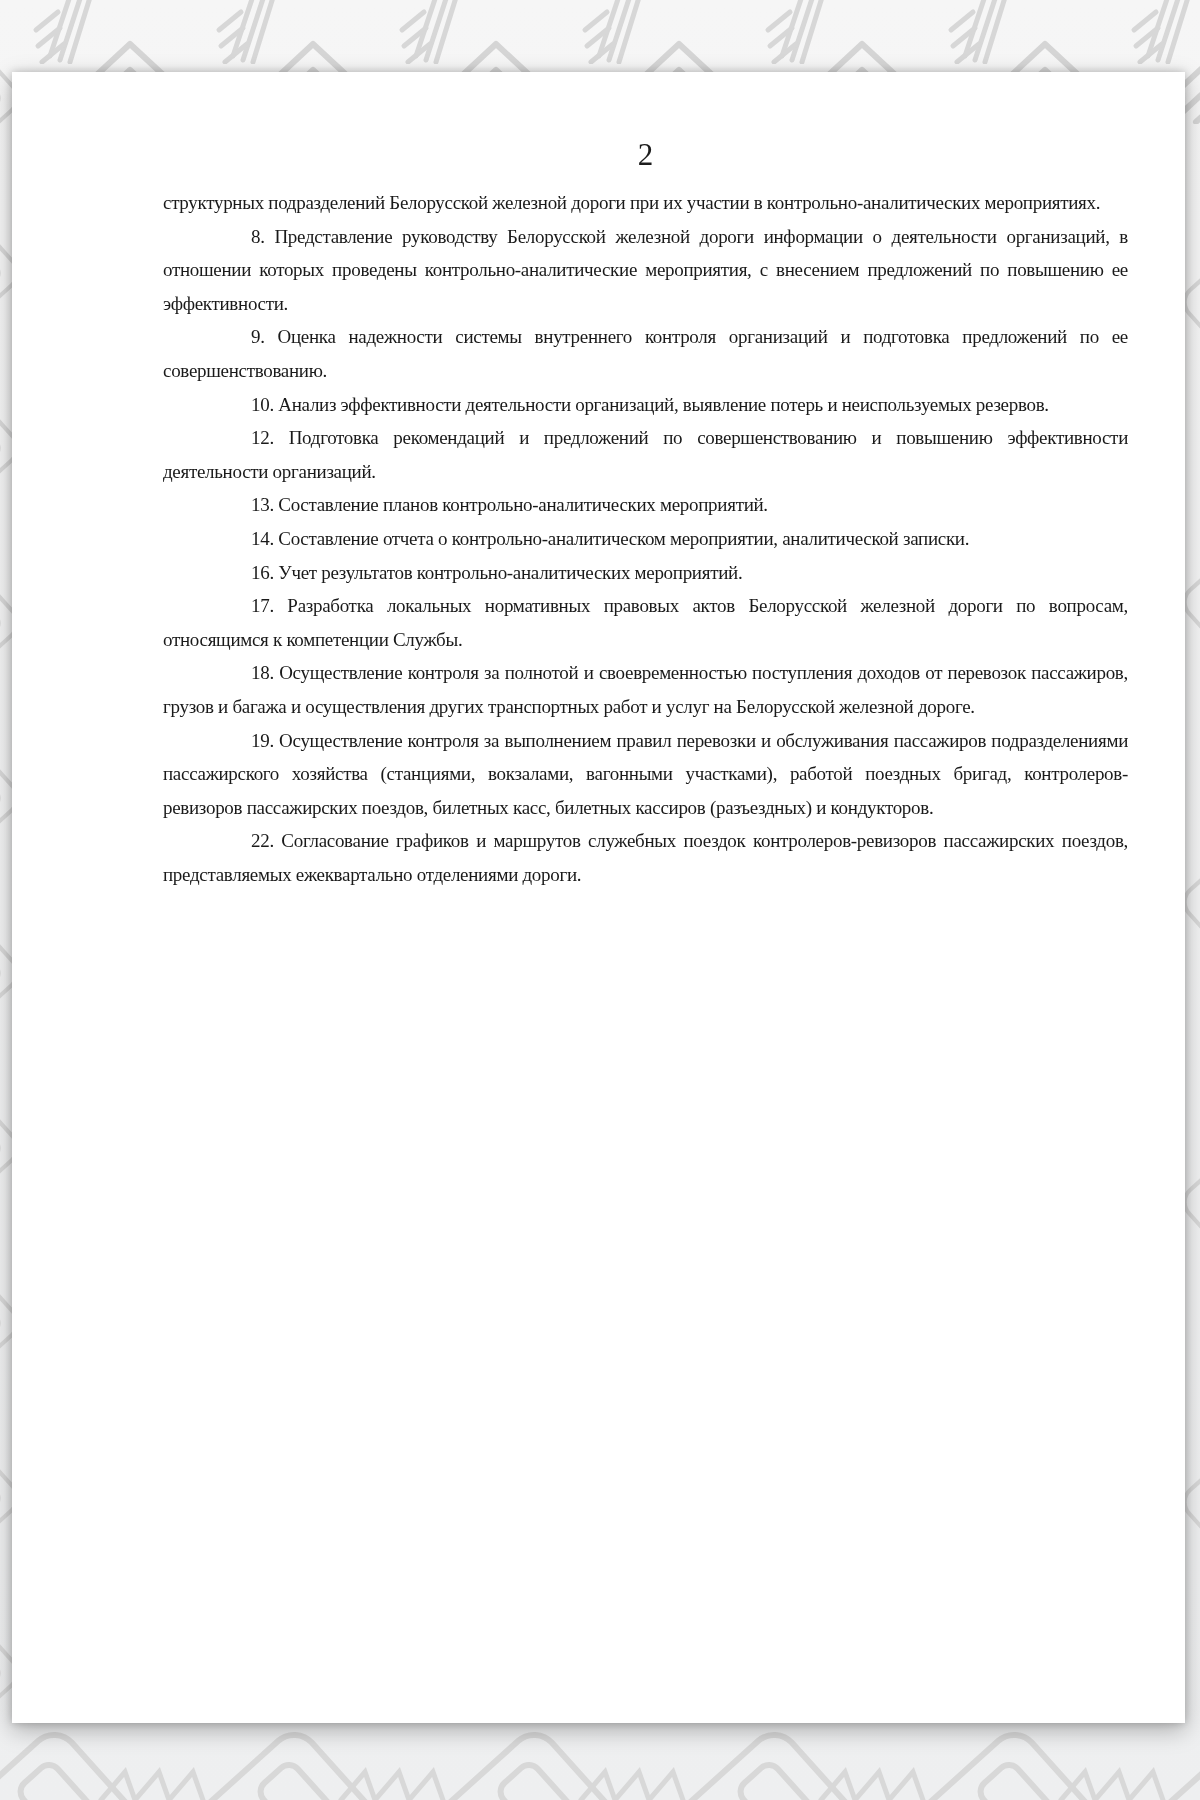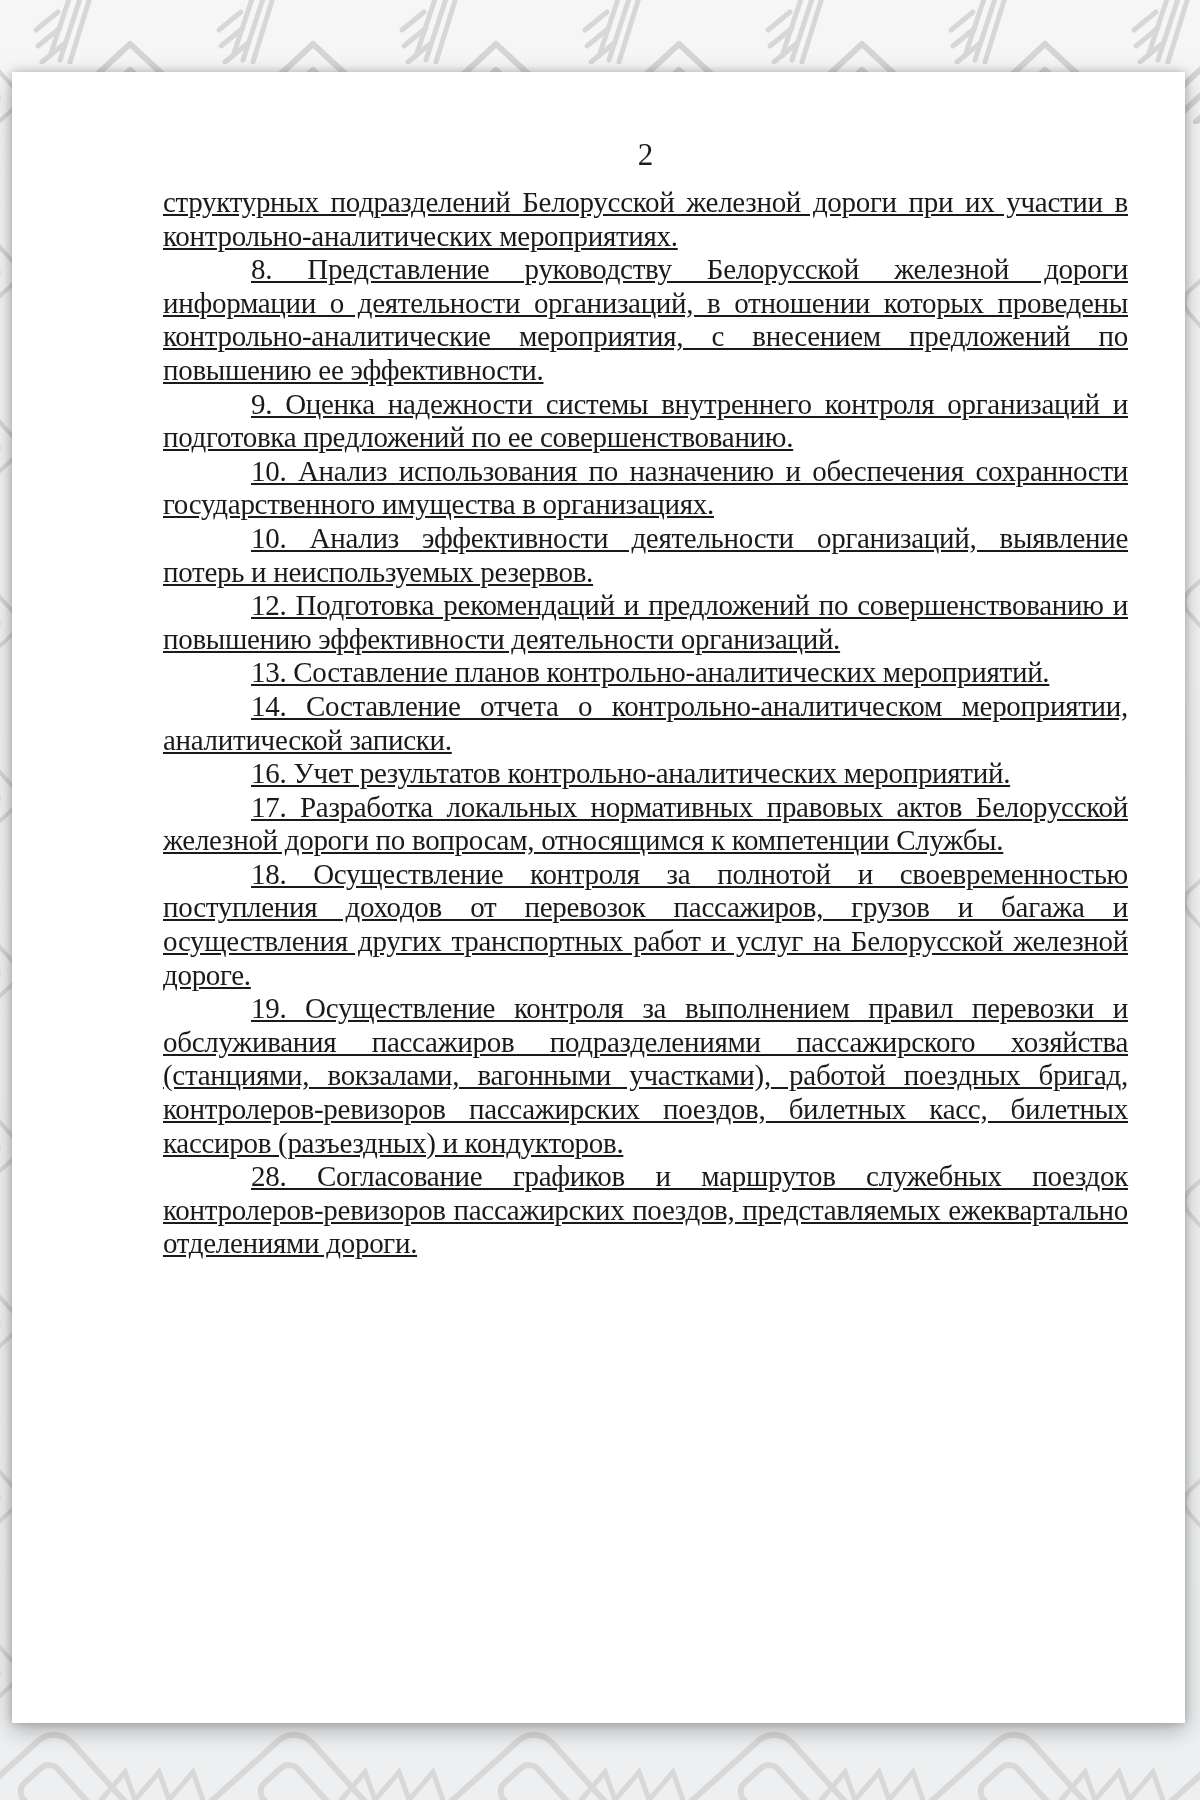--- a/index.html
+++ b/index.html
@@ -38,26 +38,25 @@
   }
   .pagenum {
     padding-top: 66px;
     text-align: center;
     font-size: 31px;
     line-height: 34px;
     color: #1c1c1c;
   }
   .bodytext {
     margin-top: 14px;
-    font-size: 29px;
+    font-size: 19px;
     line-height: 33.6px;
     letter-spacing: -0.3px;
     text-align: justify;
     color: #1a1a1a;
-    text-decoration: underline;
   }
   .bodytext p {
     margin: 0;
     padding: 0;
     text-indent: 88px;
   }
   .bodytext p.no-indent {
     text-indent: 0;
   }
 </style>
@@ -158,27 +157,26 @@
     </g>
   </svg>
 
   <div class="sheet">
     <div class="column">
       <div class="pagenum">2</div>
       <div class="bodytext">
         <p class="no-indent">структурных подразделений Белорусской железной дороги при их участии в контрольно-аналитических мероприятиях.</p>
         <p>8. Представление руководству Белорусской железной дороги информации о деятельности организаций, в отношении которых проведены контрольно-аналитические мероприятия, с внесением предложений по повышению ее эффективности.</p>
         <p>9. Оценка надежности системы внутреннего контроля организаций и подготовка предложений по ее совершенствованию.</p>
-        <p>10. Анализ использования по назначению и обеспечения сохранности государственного имущества в организациях.</p>
         <p>10. Анализ эффективности деятельности организаций, выявление потерь и неиспользуемых резервов.</p>
         <p>12. Подготовка рекомендаций и предложений по совершенствованию и повышению эффективности деятельности организаций.</p>
         <p>13. Составление планов контрольно-аналитических мероприятий.</p>
         <p>14. Составление отчета о контрольно-аналитическом мероприятии, аналитической записки.</p>
         <p>16. Учет результатов контрольно-аналитических мероприятий.</p>
         <p>17. Разработка локальных нормативных правовых актов Белорусской железной дороги по вопросам, относящимся к компетенции Службы.</p>
         <p>18. Осуществление контроля за полнотой и своевременностью поступления доходов от перевозок пассажиров, грузов и багажа и осуществления других транспортных работ и услуг на Белорусской железной дороге.</p>
         <p>19. Осуществление контроля за выполнением правил перевозки и обслуживания пассажиров подразделениями пассажирского хозяйства (станциями, вокзалами, вагонными участками), работой поездных бригад, контролеров-ревизоров пассажирских поездов, билетных касс, билетных кассиров (разъездных) и кондукторов.</p>
-        <p>28. Согласование графиков и маршрутов служебных поездок контролеров-ревизоров пассажирских поездов, представляемых ежеквартально отделениями дороги.</p>
+        <p>22. Согласование графиков и маршрутов служебных поездок контролеров-ревизоров пассажирских поездов, представляемых ежеквартально отделениями дороги.</p>
       </div>
     </div>
   </div>
 
 </div>
 
 </body></html>

